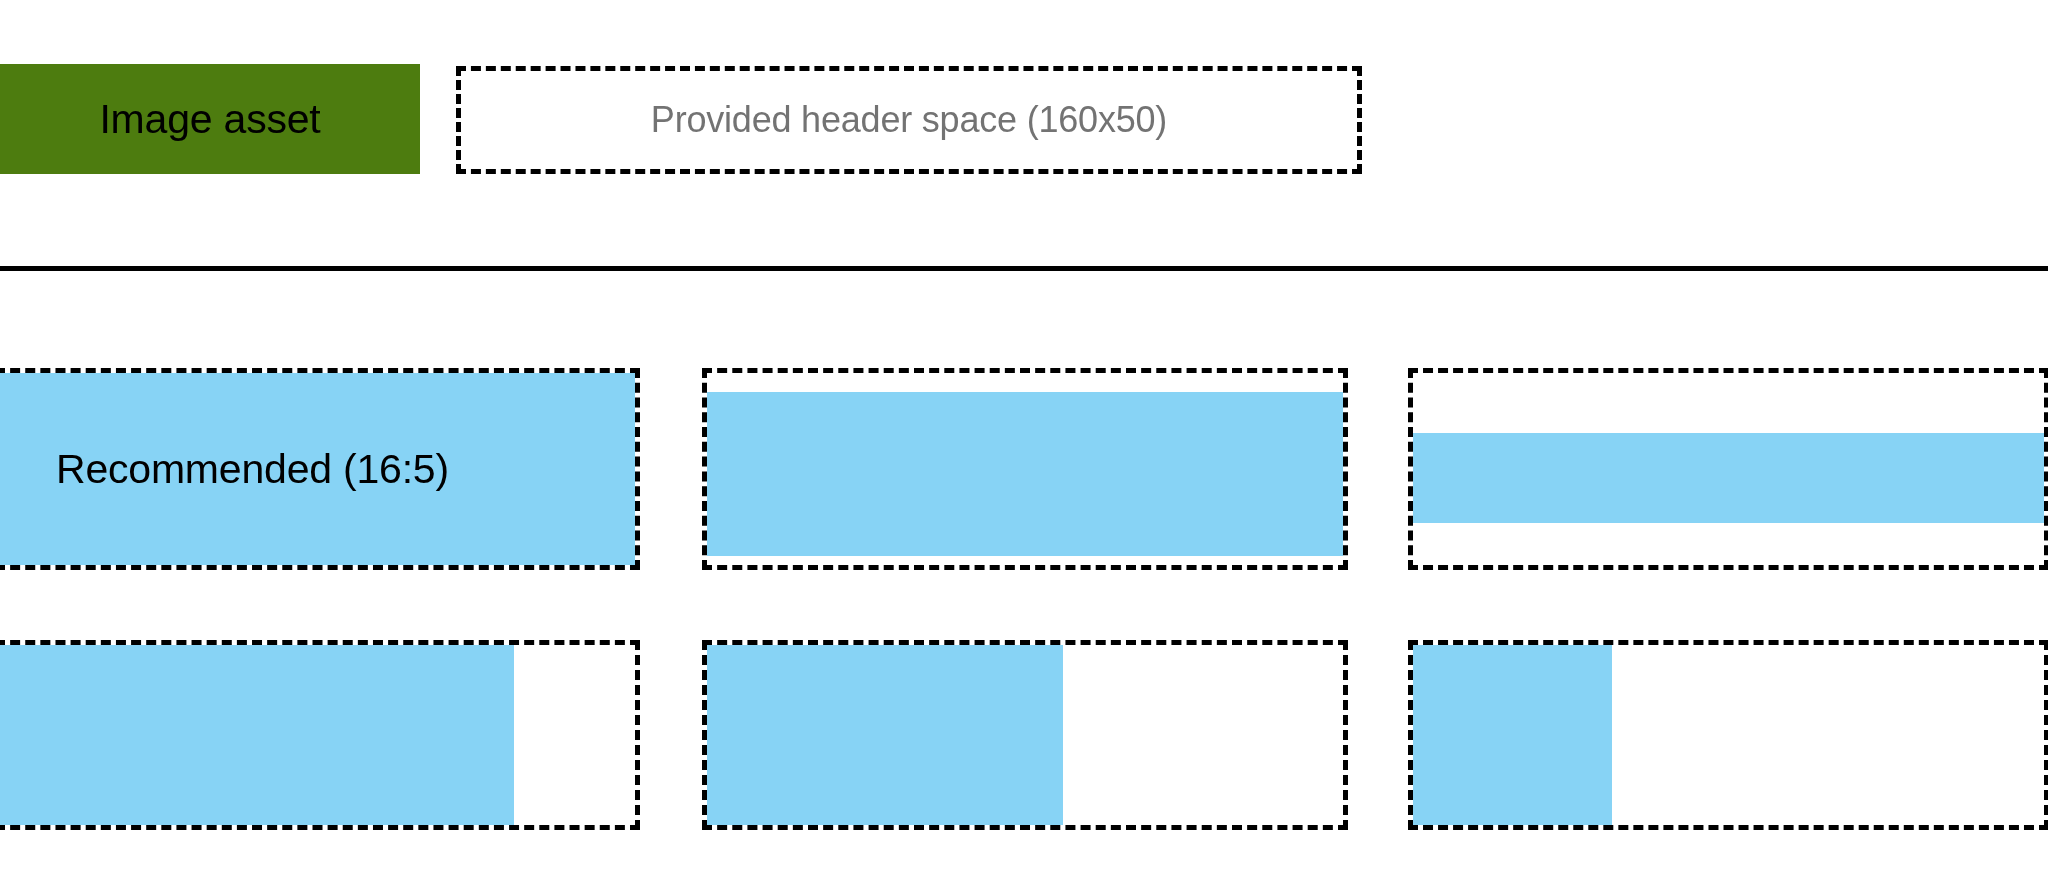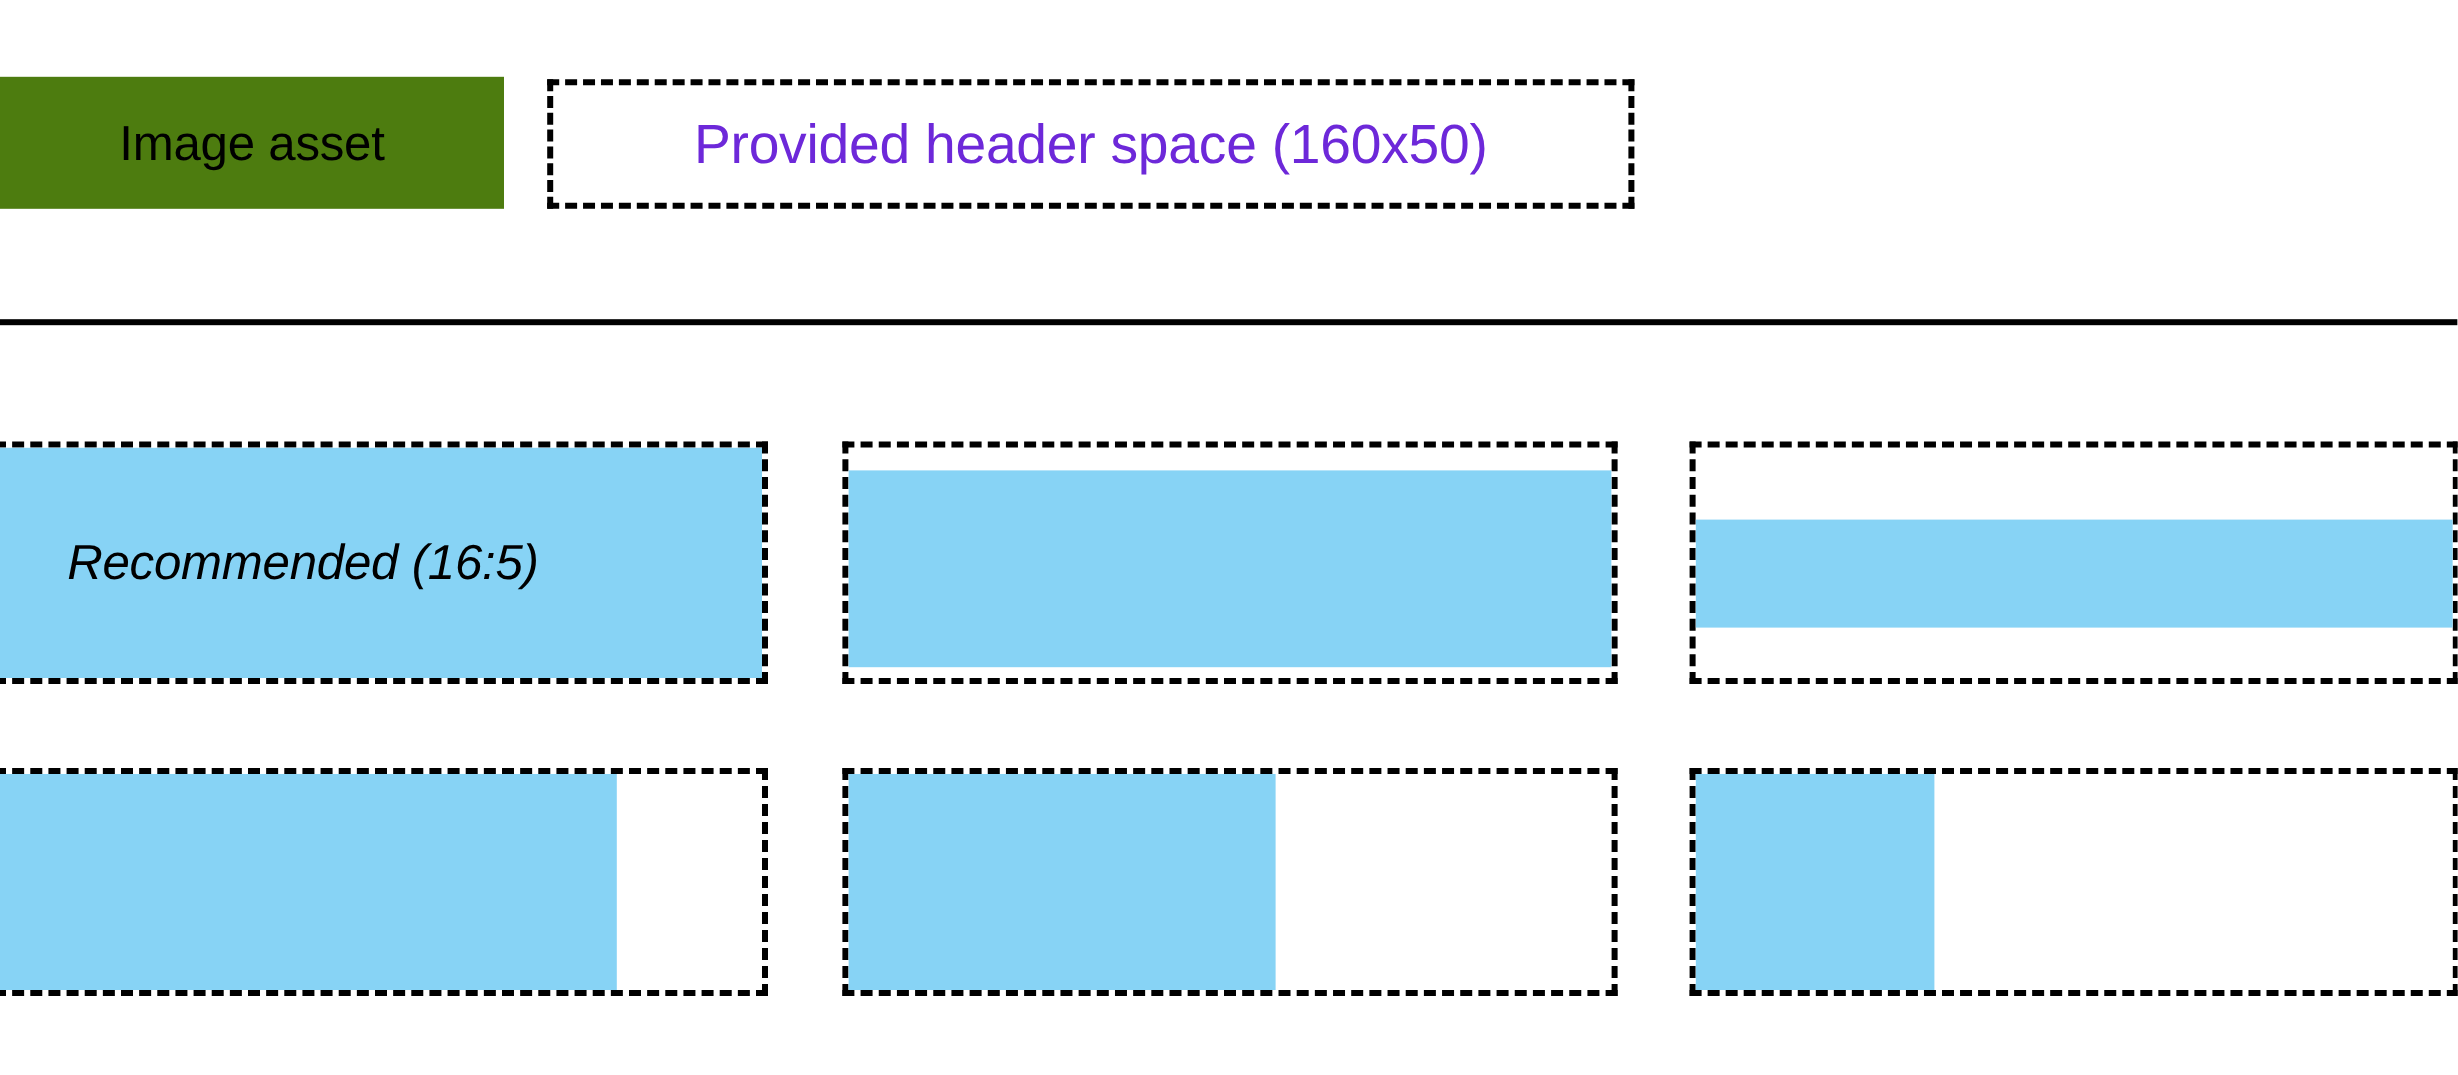--- a/index.html
+++ b/index.html
@@ -51,24 +51,24 @@
     width: 906px;
     height: 108px;
     border: 5px dashed #000000;
     box-sizing: border-box;
     display: flex;
     align-items: center;
     justify-content: center;
     background: #ffffff;
   }
   .header-space-label {
-    font-size: 46px;
+    font-size: 36px;
     line-height: 1;
     letter-spacing: -0.2px;
-    color: #6d28d9;
+    color: #737373;
     white-space: nowrap;
   }
 
   
   .divider {
     position: absolute;
     left: 0;
     top: 266px;
     width: 2048px;
     height: 5px;
@@ -81,21 +81,21 @@
     left: 0;
     top: 368px;
     width: 2048px;
   }
 
   .grid-row {
     position: absolute;
     left: 0;
     width: 2048px;
   }
-  .grid-row.row-1 { top: 0px;   height: 202px; font-style: italic; }
+  .grid-row.row-1 { top: 0px;   height: 202px; }
   .grid-row.row-2 { top: 272px; height: 190px; }
 
   .cell {
     position: absolute;
     top: 0;
     height: 100%;
     border: 5px dashed #000000;
     box-sizing: border-box;
     background: #ffffff;
     overflow: hidden;

